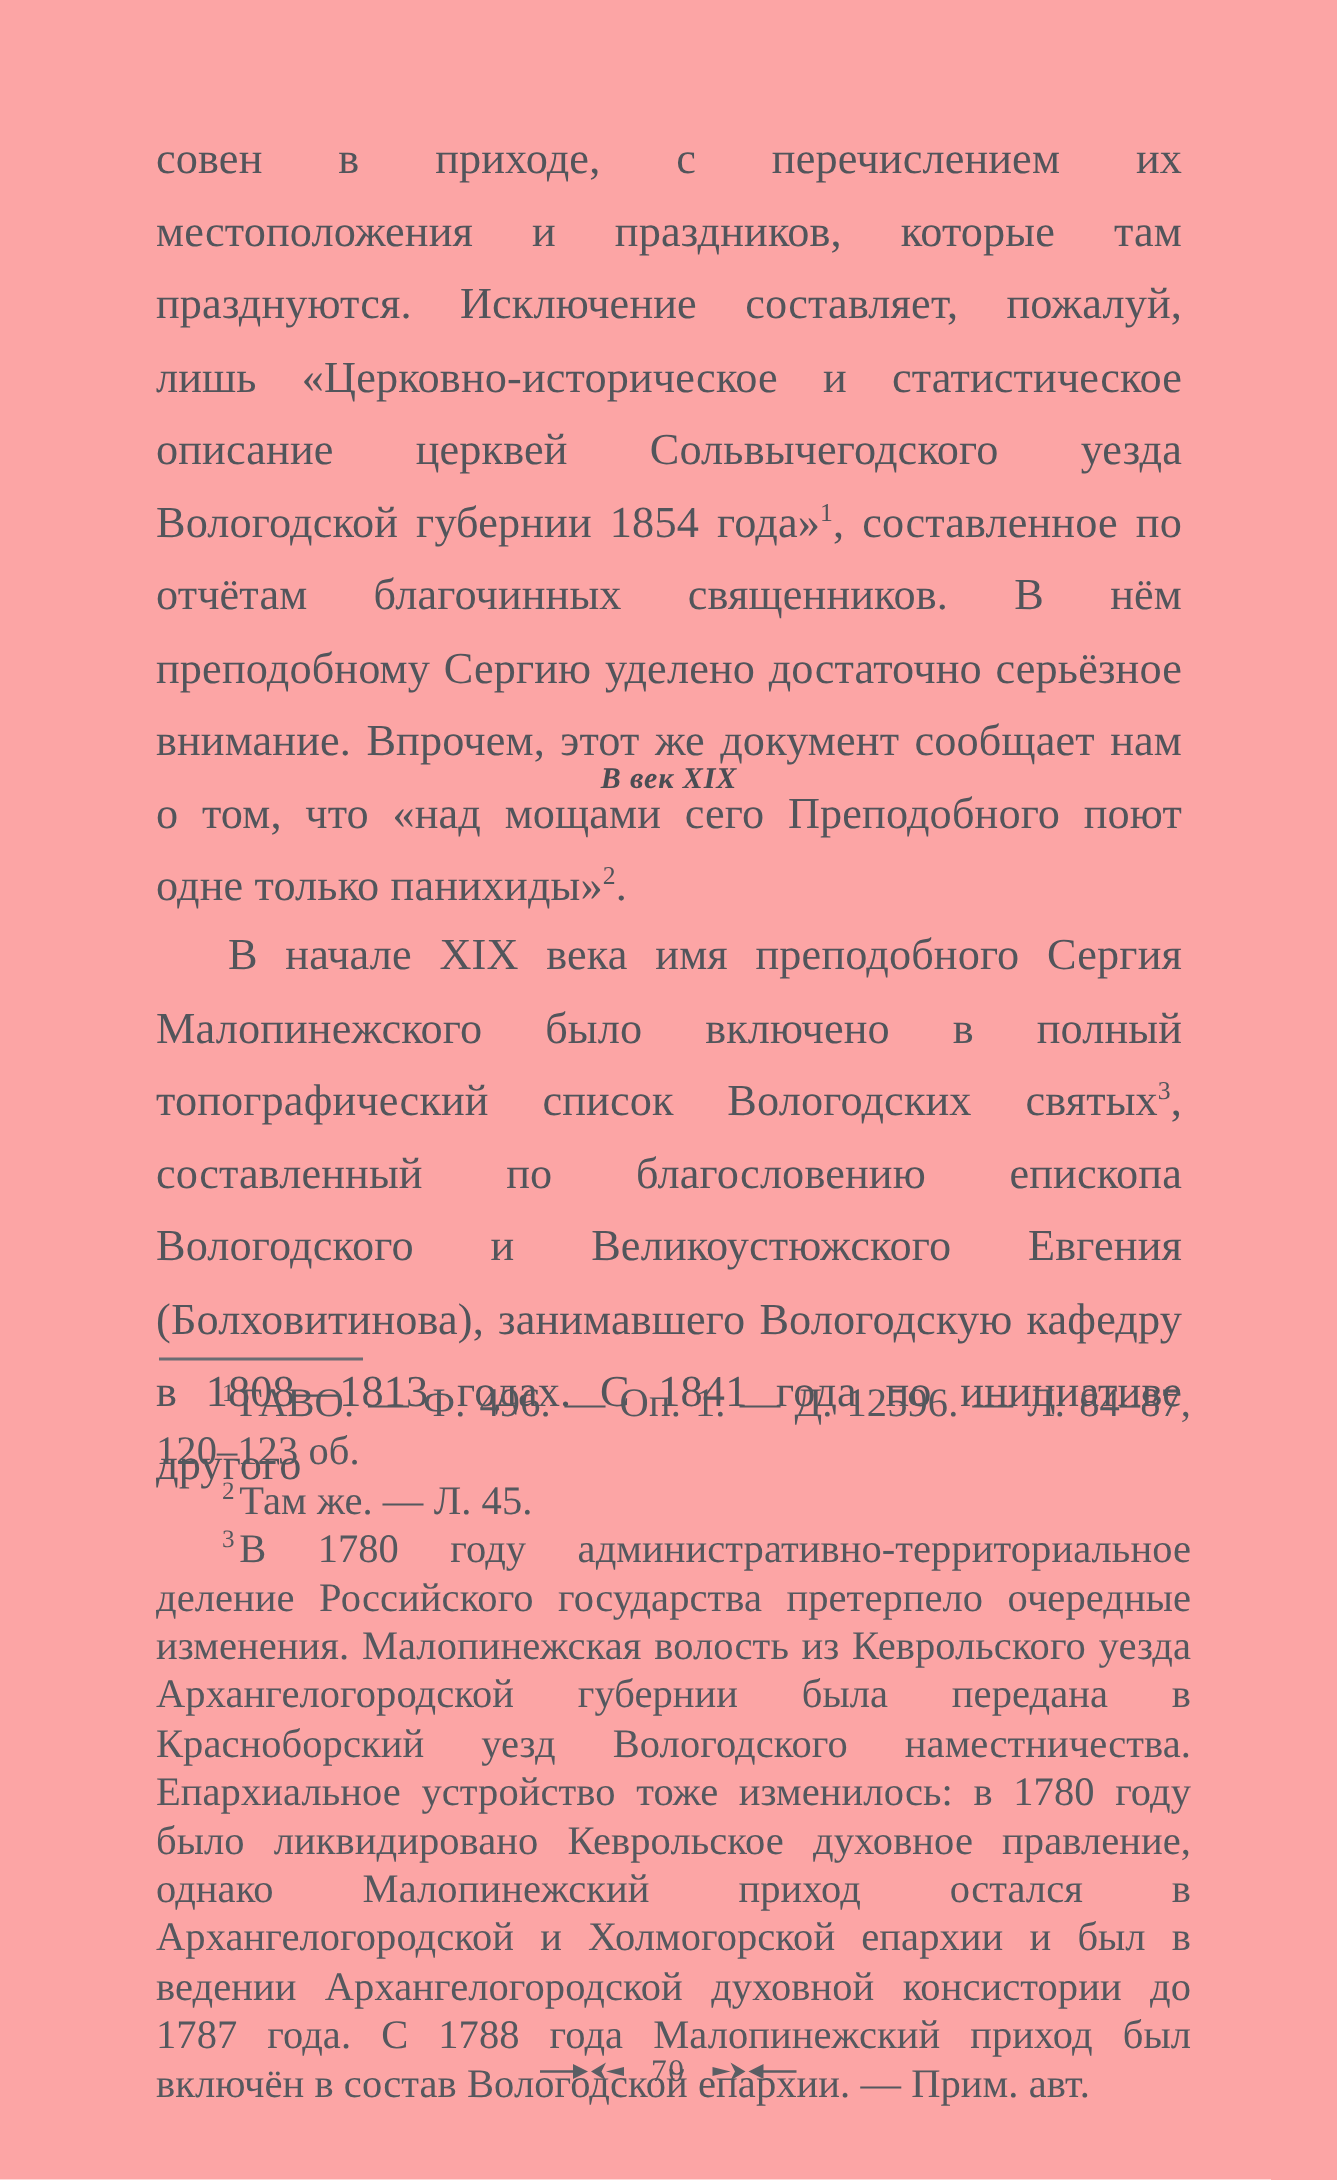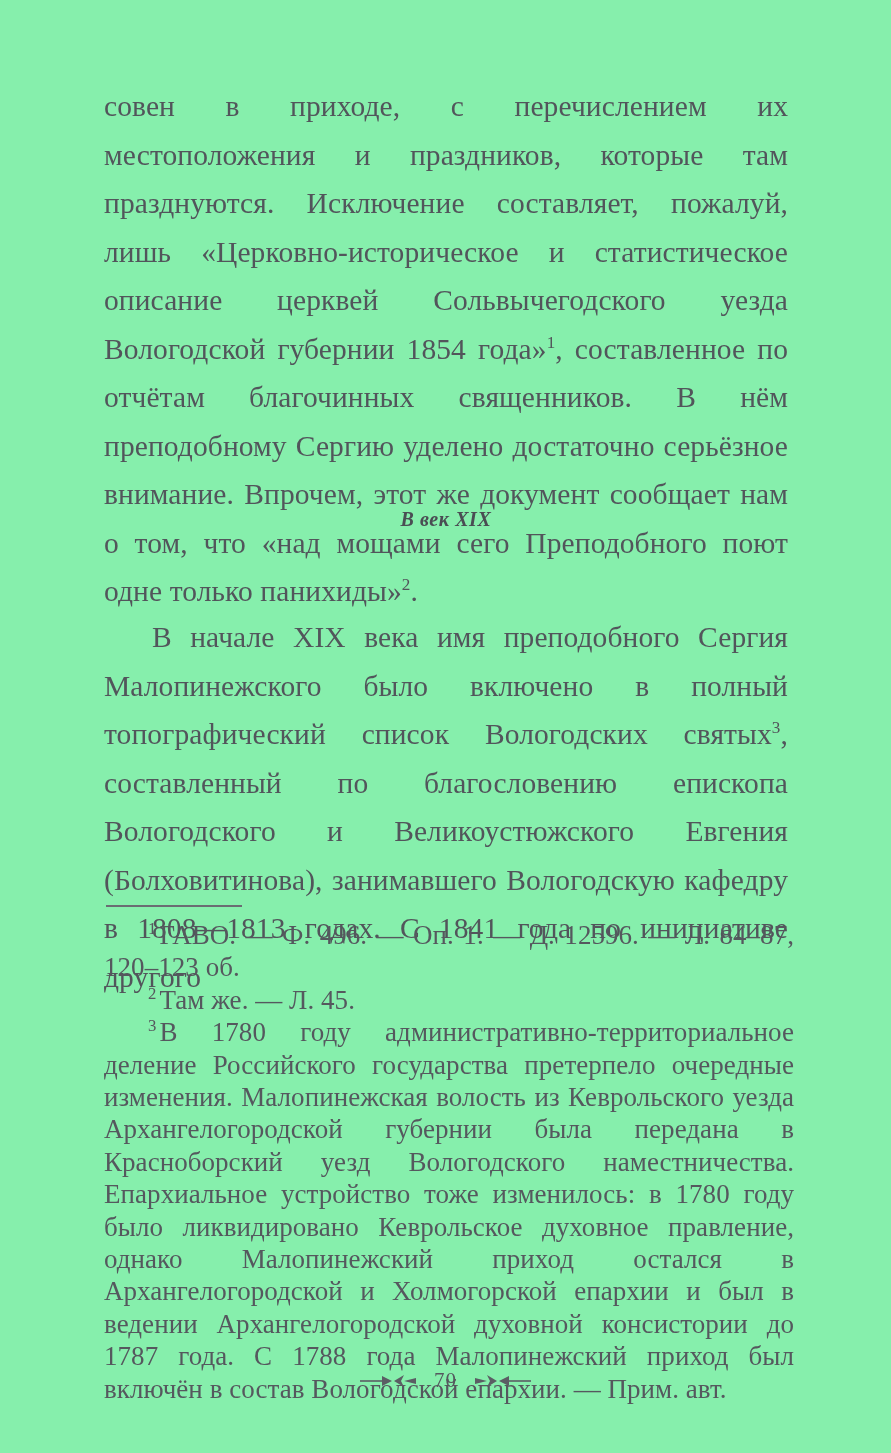--- a/index.html
+++ b/index.html
@@ -8,21 +8,21 @@
     background: #ffffff;
   }
   body {
     font-family: "Liberation Serif", "DejaVu Serif", serif;
     color: #4c4f55;
   }
   .page {
     position: relative;
     width: 891px;
     height: 1453px;
-    background: #86efac;
+    background: #fca5a5;
     overflow: hidden;
     box-sizing: border-box;
   }
 
   
   .body-block {
     position: absolute;
     left: 104px;
     top: 82px;
     width: 684px;

